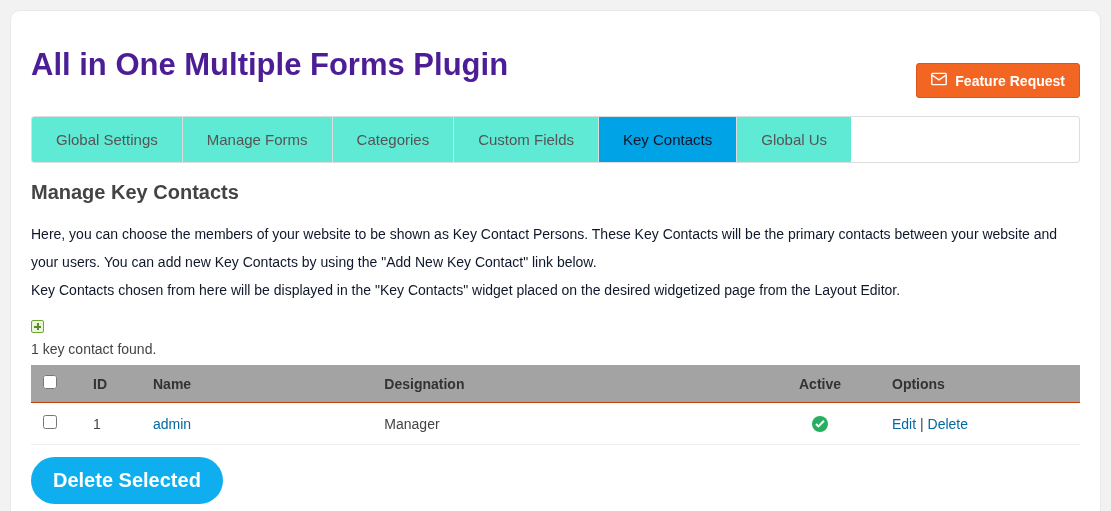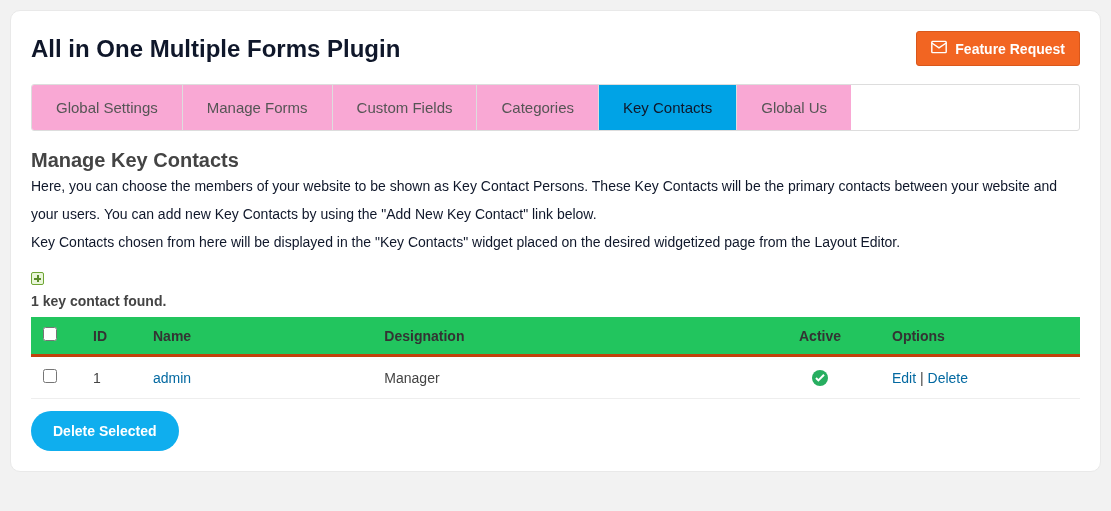--- a/index.html
+++ b/index.html
@@ -16,59 +16,61 @@
     border-radius: 10px;
     padding: 20px;
   }
   .header-row {
     display: flex;
     justify-content: space-between;
     align-items: center;
     margin-bottom: 18px;
   }
   .page-title {
-    font-size: 24px;
-    font-weight: 700;
-    color: #0f172a;
+    font-size: 31px;
+    font-weight: 700;
+    color: #4c1d95;
   }
   .feature-btn {
     background: #f26522;
     color: #fff;
     border: 1px solid #d9571b;
     border-radius: 3px;
     padding: 8px 14px;
     font-weight: 700;
     font-size: 14px;
     cursor: pointer;
     display: flex;
     align-items: center;
     gap: 8px;
+    margin-top: 32px;
   }
   .feature-btn svg { width: 16px; height: 14px; fill: none; stroke: #fff; stroke-width: 1.8; }
   .tabs {
     display: flex;
     border: 1px solid #ddd;
     border-radius: 3px;
     overflow: hidden;
     margin-bottom: 18px;
   }
   .tab {
     padding: 14px 24px;
     font-size: 15px;
     color: #555;
     border-right: 1px solid #ddd;
     cursor: pointer;
-    background: #f9a8d4;
+    background: #5eead4;
   }
   .tab:last-child { border-right: none; }
   .tab.active { background: #00a3e6; color: #0f172a; }
   .section-title {
     font-size: 20px;
     font-weight: 700;
     color: #444;
+    margin-bottom: 16px;
   }
   .desc {
     color: #0f172a;
     line-height: 2;
     margin-bottom: 16px;
   }
   .add-row {
     display: flex;
     align-items: center;
     gap: 6px;
@@ -80,33 +82,33 @@
     border-radius: 2px;
     background: #e9f6d9;
     position: relative;
   }
   .plus-icon::before, .plus-icon::after {
     content: ""; position: absolute; background: #5a8b2a;
   }
   .plus-icon::before { left: 5px; top: 2px; width: 1.8px; height: 7px; }
   .plus-icon::after  { top: 5px; left: 2px; height: 1.8px; width: 7px; }
   .add-link { color: #0b72c7; font-weight: 700; text-decoration: none; cursor: pointer; }
-  .count-text { font-weight: 700; color: #444; margin-bottom: 8px; }
+  .count-text { font-weight: 400; color: #444; margin-bottom: 8px; }
   table {
     width: 100%;
     border-collapse: collapse;
     margin-bottom: 12px;
   }
   thead th {
-    background: #22c55e;
+    background: #a3a3a3;
     text-align: left;
     padding: 10px 12px;
     font-weight: 700;
     color: #333;
-    border-bottom: 3px solid #c2410c;
+    border-bottom: 1px solid #c2410c;
   }
   tbody td {
     padding: 12px;
     border-bottom: 1px solid #eee;
     color: #444;
   }
   .col-active { text-align: center; }
   .link { color: #0369a1; text-decoration: none; cursor: pointer; }
   .check-circle {
     width: 16px; height: 16px; border-radius: 50%;
@@ -114,21 +116,21 @@
     align-items: center; justify-content: center;
   }
   .check-circle svg { width: 10px; height: 8px; stroke: #fff; stroke-width: 2.5; fill: none; }
   .delete-btn {
     background: #0faeee;
     color: #fff;
     border: none;
     border-radius: 24px;
     padding: 12px 22px;
     font-weight: 700;
-    font-size: 14px;
+    font-size: 20px;
     cursor: pointer;
   }
   input[type=checkbox] {
     width: 14px; height: 14px; cursor: pointer;
   }
 </style>
 </head>
 <body>
 
 <div class="panel">
@@ -142,22 +144,22 @@
             <path d="M1 3 L10 9 L19 3"></path>
           </svg>
       </span>
       <span>Feature Request</span>
     </button>
   </div>
 
   <div class="tabs">
     <div class="tab">Global Settings</div>
     <div class="tab">Manage Forms</div>
+    <div class="tab">Categories</div>
     <div class="tab">Custom Fields</div>
-    <div class="tab">Categories</div>
     <div class="tab active">Key Contacts</div>
     <div class="tab">Global Us</div>
   </div>
 
   <h2 class="section-title">Manage Key Contacts</h2>
 
   <p class="desc">
     <span>Here, you can choose the members of your website to be shown as Key Contact Persons. These Key Contacts will be the primary contacts between your website and your users. You can add new Key Contacts by using the "Add New Key Contact" link below.</span><br>
     <span>Key Contacts chosen from here will be displayed in the "Key Contacts" widget placed on the desired widgetized page from the Layout Editor.</span>
   </p>

